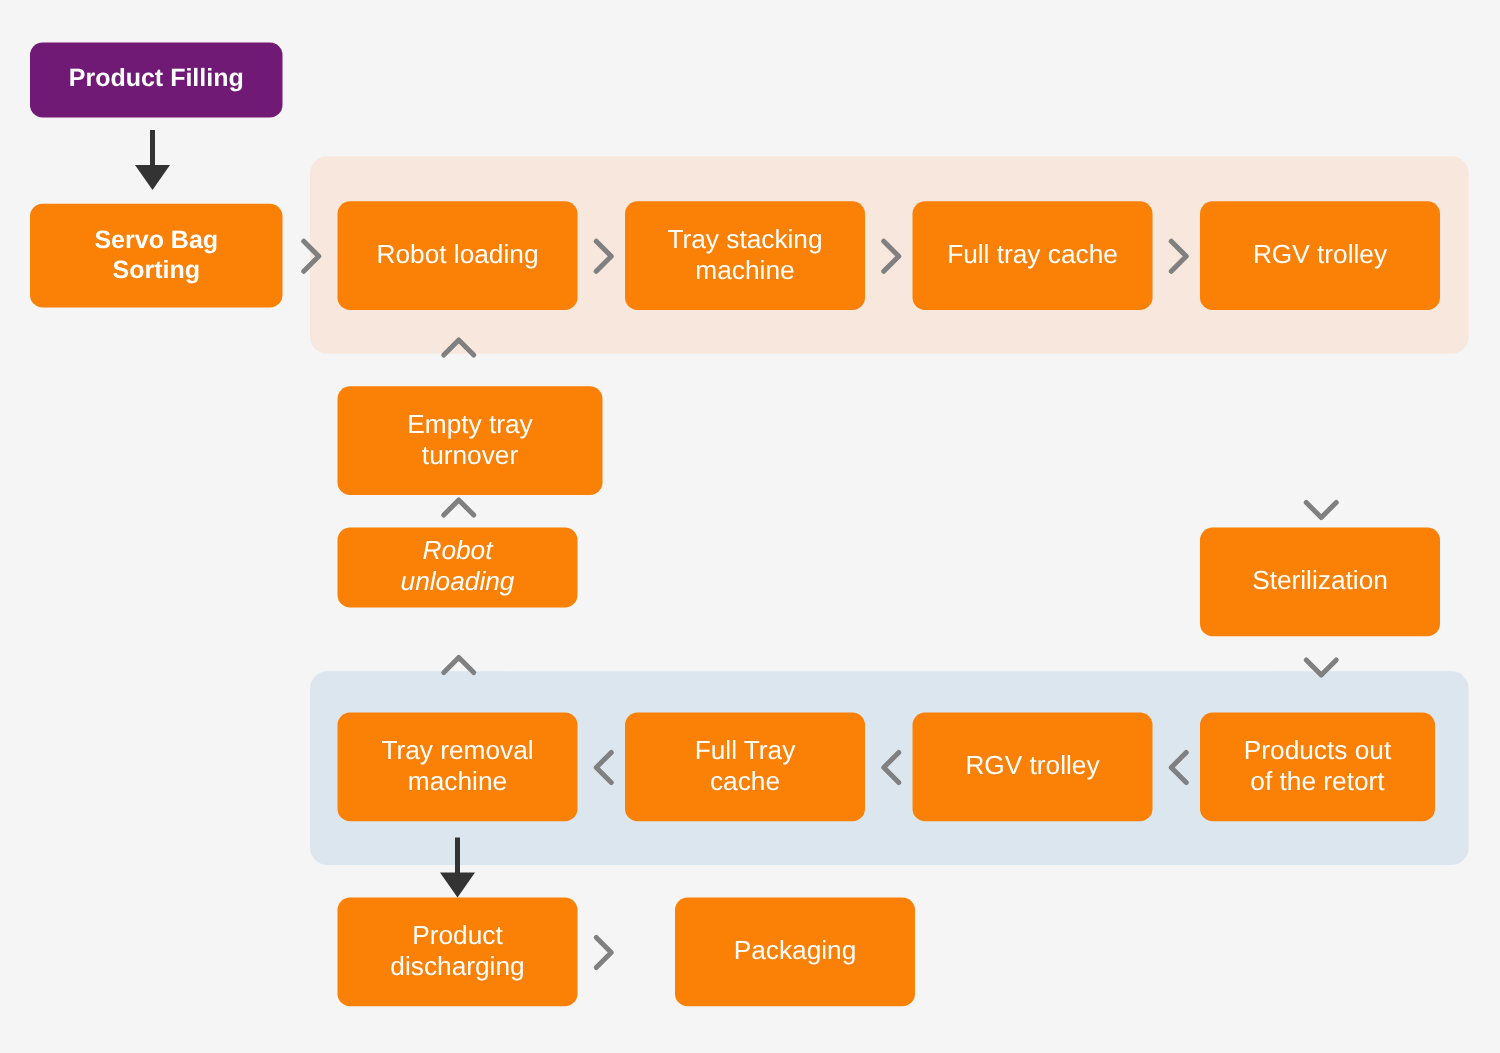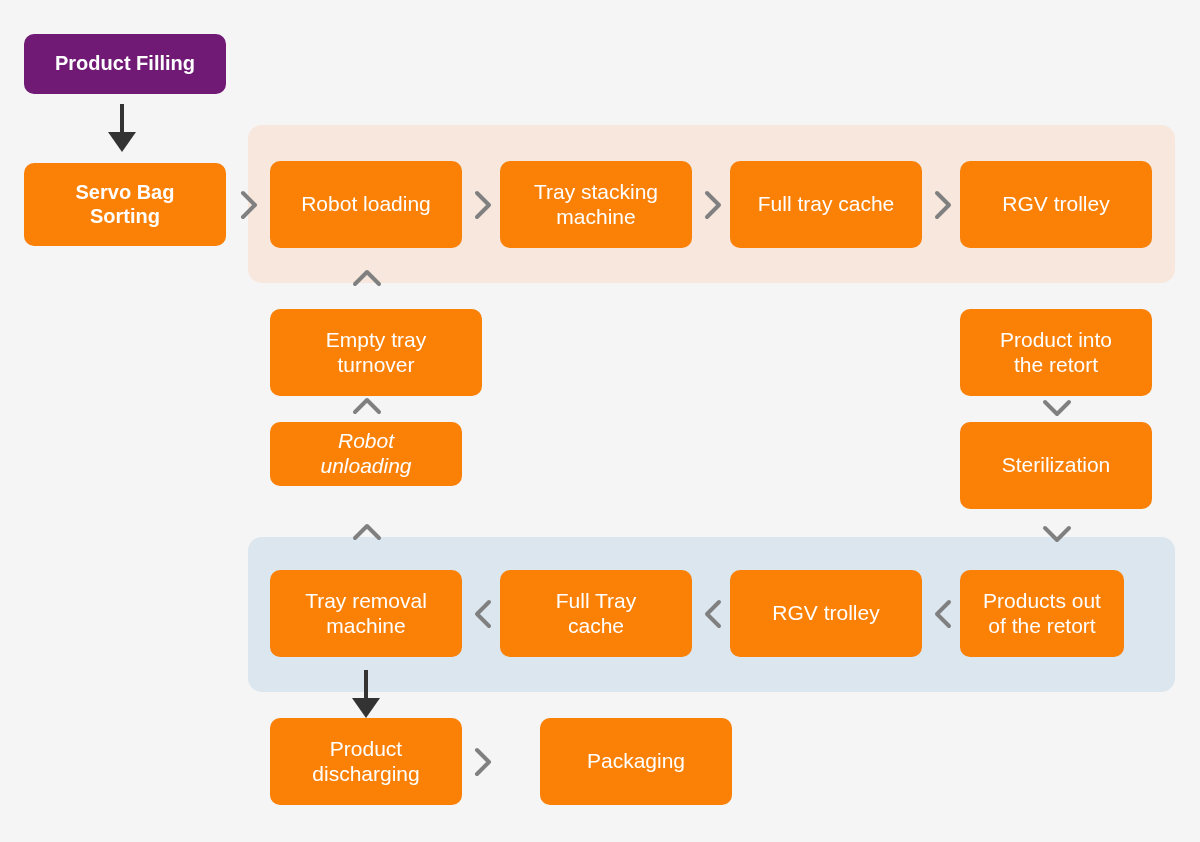--- a/index.html
+++ b/index.html
@@ -149,38 +149,36 @@
 
   <div class="node orange label-line" style="left:270px; top:422px; width:192px; height:64px;font-style:italic;">Robot
 unloading</div>
 
   <div class="conn" style="left:350px; top:519px; width:34px; height:26px;">
     <svg width="34" height="26" viewBox="0 0 34 26">
       <polyline points="5,19 17,7 29,19" fill="none" stroke="#808080" stroke-width="4" stroke-linecap="round" stroke-linejoin="round"></polyline>
     </svg>
   </div>
 
-  <div class="node orange label-line" style="left:960px; top:309px; width:192px; height:87px;">Product into
-the retort</div>
 
   <div class="conn" style="left:1040px; top:395px; width:34px; height:26px;">
     <svg width="34" height="26" viewBox="0 0 34 26">
       <polyline points="5,7 17,19 29,7" fill="none" stroke="#808080" stroke-width="4" stroke-linecap="round" stroke-linejoin="round"></polyline>
     </svg>
   </div>
 
   <div class="node orange label-line" style="left:960px; top:422px; width:192px; height:87px;">Sterilization</div>
 
   <div class="conn" style="left:1040px; top:521px; width:34px; height:26px;">
     <svg width="34" height="26" viewBox="0 0 34 26">
       <polyline points="5,7 17,19 29,7" fill="none" stroke="#808080" stroke-width="4" stroke-linecap="round" stroke-linejoin="round"></polyline>
     </svg>
   </div>
 
-  <div class="node orange label-line" style="left:960px; top:570px; width:164px; height:87px;">Products out
+  <div class="node orange label-line" style="left:960px; top:570px; width:188px; height:87px;">Products out
 of the retort</div>
 
   <div class="conn" style="left:930px; top:597px; width:26px; height:34px;">
     <svg width="26" height="34" viewBox="0 0 26 34">
       <polyline points="19,5 7,17 19,29" fill="none" stroke="#808080" stroke-width="4" stroke-linecap="round" stroke-linejoin="round"></polyline>
     </svg>
   </div>
 
   <div class="node orange label-line" style="left:730px; top:570px; width:192px; height:87px;">RGV trolley</div>
 

